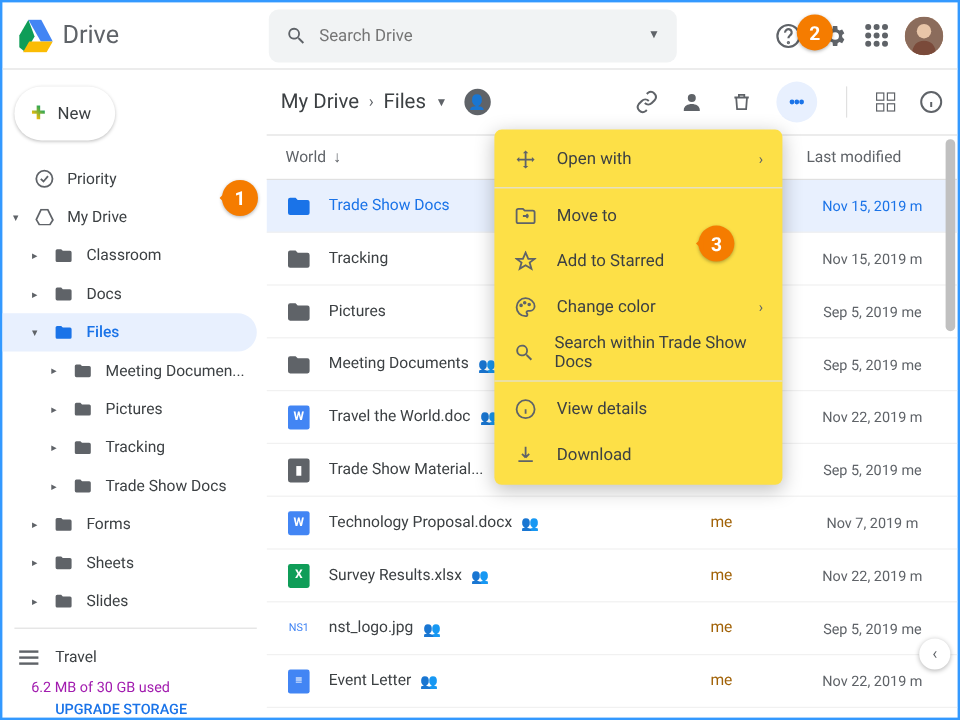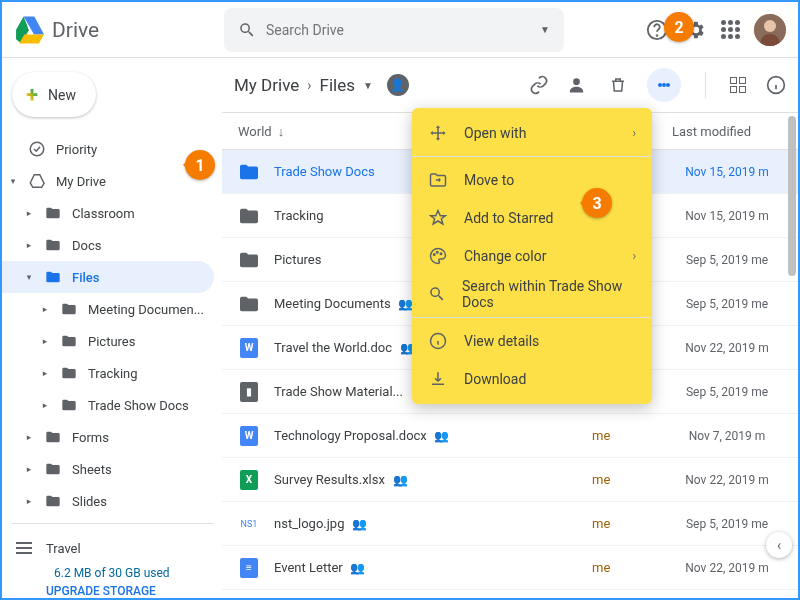--- a/index.html
+++ b/index.html
@@ -24,21 +24,21 @@
   .sb-item.active { background: #e8f0fe; color: #1a73e8; font-weight: 500; }
   .sb-item .tri { width: 10px; font-size: 9px; color: #5f6368; text-align: center; }
   .sb-item .ico { width: 18px; display: flex; justify-content: center; color: #5f6368; }
   .sb-item.active .ico { color: #1a73e8; }
   .sb-indent1 { padding-left: 22px; }
   .sb-indent2 { padding-left: 38px; }
   .sb-divider { height: 1px; background: #e0e0e0; margin: 6px 0 6px 10px; }
   .storage-row { display: flex; align-items: center; gap: 14px; padding-left: 14px; height: 36px; font-size: 13px; color: #3c4043; }
   .storage-bars { display: flex; flex-direction: column; gap: 3px; }
   .storage-bars span { width: 16px; height: 2px; background: #5f6368; }
-  .storage-info { padding-left: 52px; font-size: 12px; color: #0369a1; }
+  .storage-info { padding-left: 24px; font-size: 12px; color: #a21caf; }
   .upgrade { color: #1a73e8; font-weight: 500; font-size: 12px; padding-left: 44px; margin-top: 4px; }
   .content { flex: 1; display: flex; flex-direction: column; position: relative; overflow: hidden; }
   .toolbar { display: flex; align-items: center; height: 54px; padding: 0 12px; gap: 6px; color: #3c4043; font-size: 17px; }
   .crumb { display: flex; align-items: center; gap: 4px; }
   .chev { color: #5f6368; margin: 0 4px; font-size: 14px; }
   .tool-icons { margin-left: auto; display: flex; align-items: center; gap: 20px; color: #5f6368; }
   .circle-icon { width: 22px; height: 22px; border-radius: 50%; background: #5f6368; display: flex; align-items: center; justify-content: center; color: #fff; font-size: 12px; }
   .more-v { width: 34px; height: 34px; border-radius: 50%; background: #e8f0fe; display: flex; align-items: center; justify-content: center; color: #1a73e8; font-size: 18px; letter-spacing: 0; }
   .more-v span { display: block; width: 4px; height: 4px; border-radius: 50%; background: #1a73e8; margin: 1px 0; }
   .grid-view { display: grid; grid-template-columns: 1fr 1fr; grid-template-rows: 1fr 1fr; gap: 2px; width: 16px; height: 16px; }

